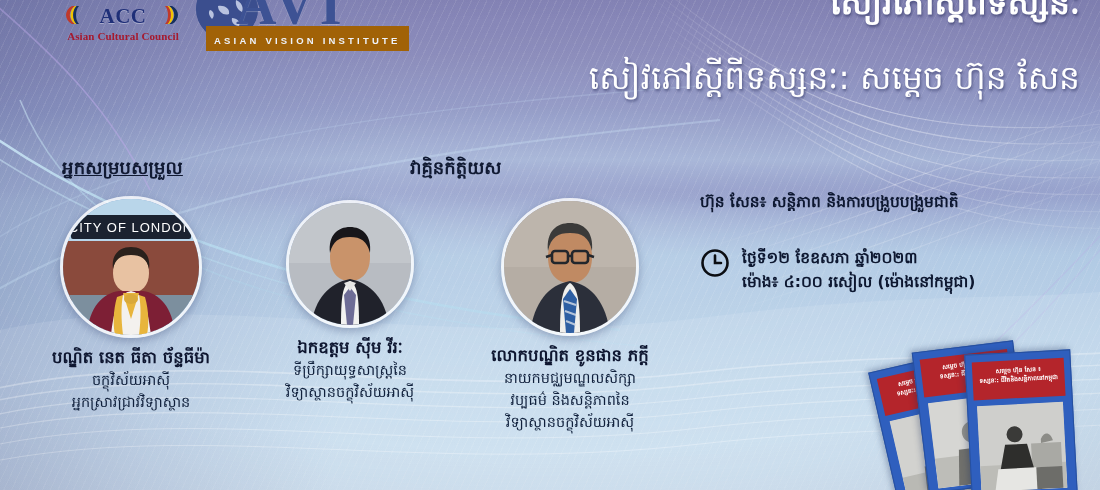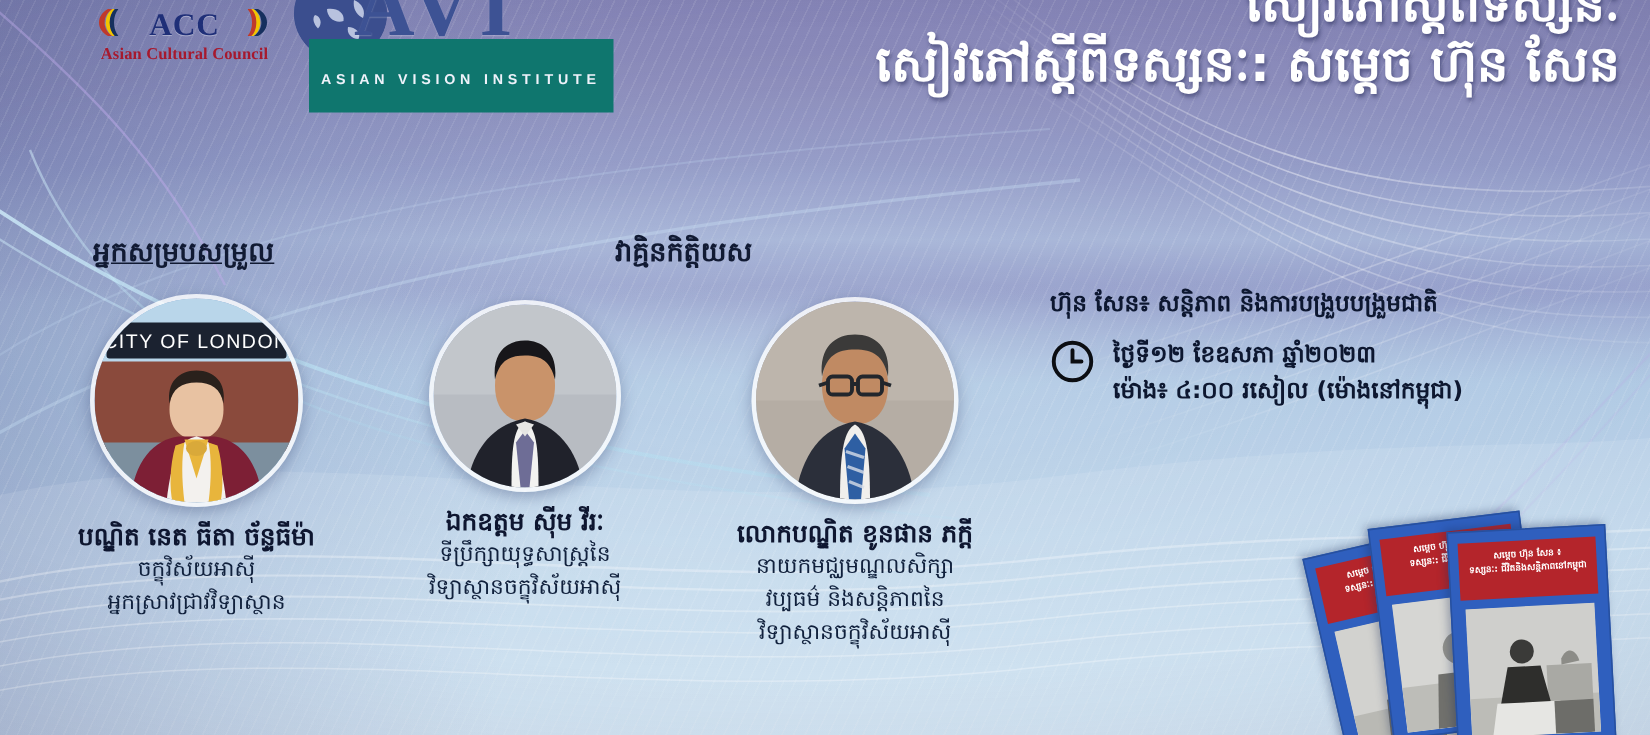--- a/index.html
+++ b/index.html
@@ -43,30 +43,30 @@
   .acc-mark{position:absolute;top:3px;width:17px;height:20px;}
   .acc-mark.l{left:0;}
   .acc-mark.r{right:2px;}
 
   .avi-logo{position:absolute;left:196px;top:-22px;width:190px;height:76px;}
   .avi-globe{position:absolute;left:0;top:0;width:62px;height:62px;border-radius:50%;
     background:radial-gradient(circle at 38% 32%,#4a5d9e 0%,#3b4e8e 55%,#2f4080 100%);overflow:hidden;}
   .avi-letters{position:absolute;left:40px;top:-4px;font-family:"Liberation Serif","DejaVu Serif",serif;
     font-weight:bold;font-size:56px;letter-spacing:5px;color:#3d5294;line-height:62px;
     text-shadow:0 1px 1px rgba(255,255,255,.25);}
-  .avi-bar{position:absolute;left:10px;top:48px;padding:15px 8px;background:#0f766e;}
+  .avi-bar{position:absolute;left:10px;top:48px;padding:3px 8px;background:#a16207;}
   .avi-bar span{font-family:"Liberation Sans","DejaVu Sans",sans-serif;font-size:9.5px;font-weight:bold;
     letter-spacing:3.2px;color:#eef2fa;white-space:nowrap;}
 
   
   .title-wrap{position:absolute;right:20px;top:-16px;width:620px;text-align:right;}
   .title-line1{font-size:33px;font-weight:bold;color:#ffffff;line-height:38px;white-space:nowrap;
     text-shadow:1px 2px 3px rgba(30,35,80,.55);}
-  .title-line2{font-size:33px;font-weight:bold;color:#ffffff;line-height:42px;white-space:nowrap;
-    text-shadow:1px 2px 3px rgba(30,35,80,.55);}
+  .title-line2{font-size:33px;font-weight:normal;color:#ffffff;line-height:42px;white-space:nowrap;
+    text-shadow:1px 2px 3px rgba(30,35,80,.55);margin-top:35px;}
 
   
   .sec-moderator{position:absolute;left:62px;top:156px;font-size:18px;font-weight:bold;color:#111a33;
     letter-spacing:.2px;text-decoration:underline;}
   .sec-speaker{position:absolute;left:410px;top:156px;font-size:18px;font-weight:bold;color:#111a33;}
 
   
   .person{position:absolute;text-align:center;}
   .p1{left:18px;top:196px;width:226px;}
   .p2{left:246px;top:200px;width:208px;}
@@ -79,21 +79,21 @@
   .ph3{width:132px;height:132px;}
   .pname{font-size:16.5px;font-weight:bold;color:#0e1630;margin-top:9px;line-height:22px;white-space:nowrap;}
   .prole{font-size:14.5px;color:#10203c;line-height:21px;margin-top:1px;}
 
   
   .ph-svg{position:absolute;inset:0;width:100%;height:100%;}
 
   
   .info{position:absolute;left:700px;top:190px;width:392px;}
   .topic{font-size:15.5px;font-weight:bold;color:#0d1730;line-height:24px;}
-  .info-row{display:flex;align-items:flex-start;margin-top:10px;}
+  .info-row{display:flex;align-items:flex-start;margin-top:32px;}
   .info-ico{width:42px;flex:0 0 42px;display:flex;justify-content:flex-start;padding-top:2px;}
   .info-txt{font-size:15.5px;font-weight:bold;color:#0d1730;line-height:24px;}
   .info-txt .latin{font-family:"Liberation Sans","DejaVu Sans",sans-serif;font-weight:normal;font-size:16px;}
   .row-loc{margin-top:16px;}
 
   
   .books{position:absolute;left:880px;top:338px;width:220px;height:152px;}
   .book{position:absolute;background:#2f5fbe;border:1px solid #27509f;
     box-shadow:-2px -2px 6px rgba(30,45,90,.35);}
   .bk1{left:2px;top:22px;width:96px;height:132px;transform:rotate(-13deg);}

